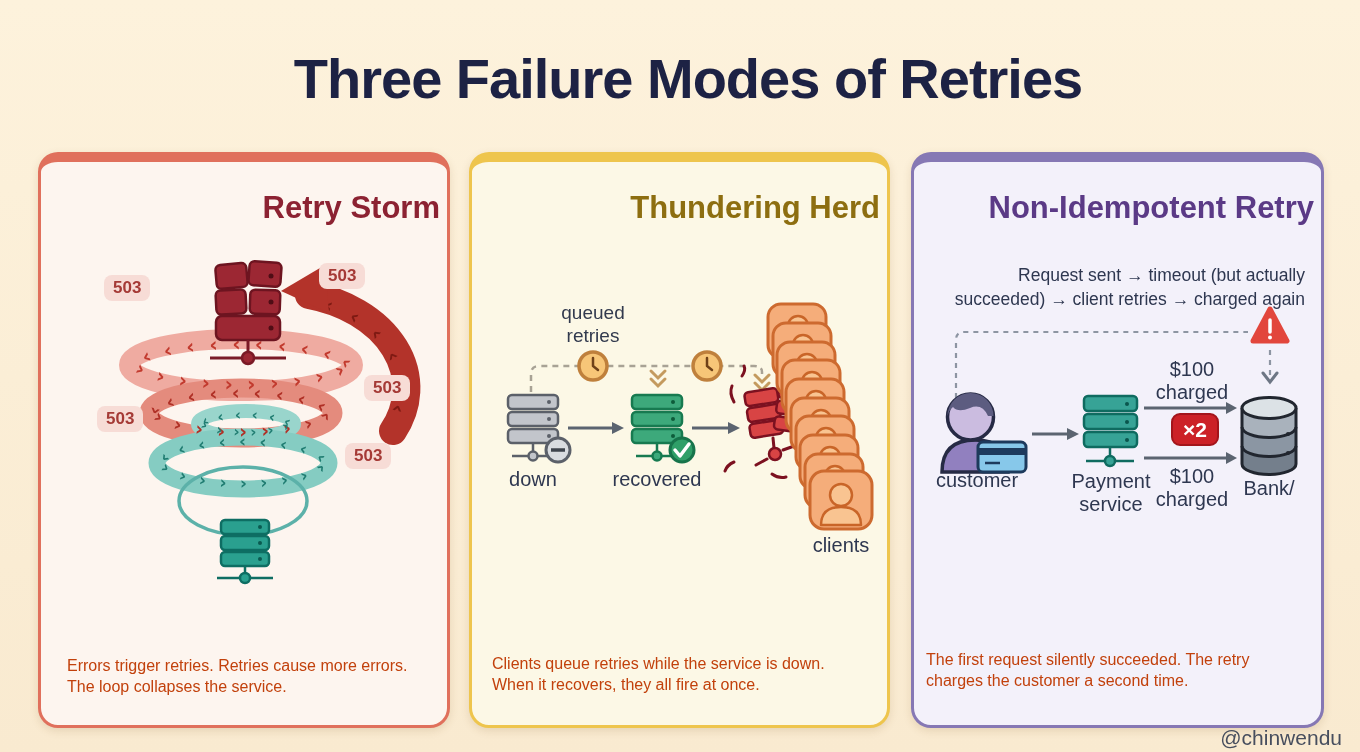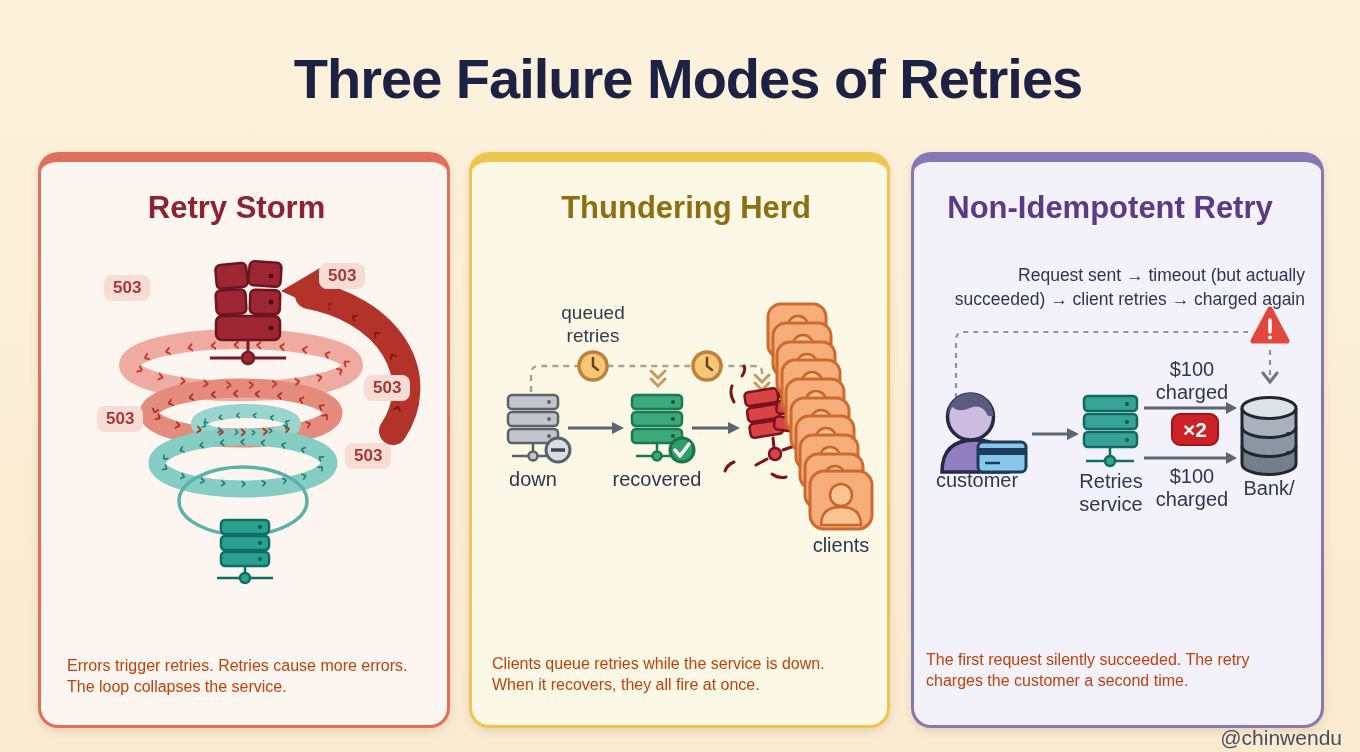--- a/index.html
+++ b/index.html
@@ -13,21 +13,21 @@
     text-align:center;font-size:56px;font-weight:800;color:#1d2244;
     letter-spacing:-1px;
   }
   .card{
     position:absolute;top:152px;height:576px;box-sizing:border-box;
     border-radius:20px;box-shadow:0 3px 8px rgba(120,80,30,.15);
   }
   .card1{left:38px;width:412px;background:#fdf5ef;border:3.5px solid #e0705c;border-top:10px solid #e0705c;}
   .card2{left:469px;width:421px;background:#fcf8e6;border:3.5px solid #eec54d;border-top:10px solid #eec54d;}
   .card3{left:911px;width:413px;background:#f3f1fa;border:3.5px solid #8678b4;border-top:10px solid #8678b4;}
-  .card h2{margin:28px 15px 0 0;text-align:center;font-size:31px;font-weight:800;}
+  .card h2{margin:28px 7px 0 0;text-align:right;font-size:31px;font-weight:800;}
   .card1 h2{color:#8c2232;}
   .card2 h2{color:#8d6e10;padding-left:28px;}
   .card3 h2{color:#5b3a86;}
   .gfx{position:absolute;left:0;pointer-events:none;}
   .caption{
     position:absolute;bottom:28px;margin:0;text-align:left;
     font-size:16px;line-height:1.28;color:#c2410c;font-weight:400;
   }
   .card1 .caption{left:26px;right:26px;}
   .card2 .caption{left:20px;right:20px;bottom:30px;}
@@ -329,21 +329,21 @@
       <path d="M 328 246 L 328 302 A 27 10.5 0 0 0 382 302 L 382 246" fill="none" stroke="#21262f" stroke-width="3"></path>
       <path d="M 328 265 a 27 10.5 0 0 0 54 0" fill="none" stroke="#21262f" stroke-width="3"></path>
       <path d="M 328 284 a 27 10.5 0 0 0 54 0" fill="none" stroke="#21262f" stroke-width="3"></path>
       <ellipse cx="355" cy="246" rx="27" ry="10.5" fill="#dce2e6" stroke="#21262f" stroke-width="3"></ellipse>
       <circle cx="374" cy="272" r="2" fill="#21262f"></circle>
       <circle cx="374" cy="291" r="2" fill="#21262f"></circle>
     </g>
   </svg>
 
   <span class="dlabel" style="left:8px;top:307px;width:110px">customer</span>
-  <span class="dlabel" style="left:147px;top:308px;width:100px">Retries service</span>
+  <span class="dlabel" style="left:147px;top:308px;width:100px">Payment service</span>
   <span class="dlabel" style="left:228px;top:196px;width:100px">$100 charged</span>
   <span class="x2badge">×2</span>
   <span class="dlabel" style="left:228px;top:303px;width:100px">$100 charged</span>
   <span class="dlabel" style="left:312px;top:315px;width:86px">Bank/</span>
 
   <p class="caption">The first request silently succeeded. The retry charges the customer a second time.</p>
 </section>
 
 <span class="watermark">@chinwendu</span>
 

